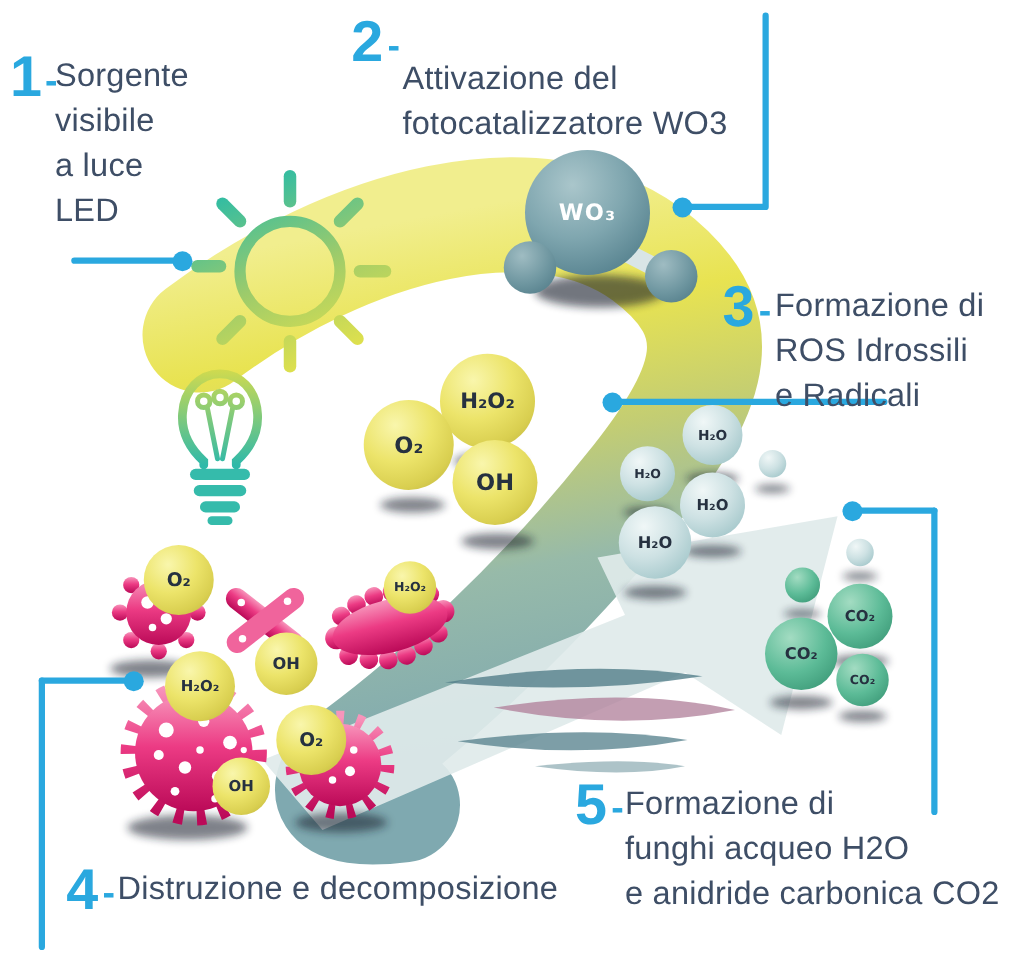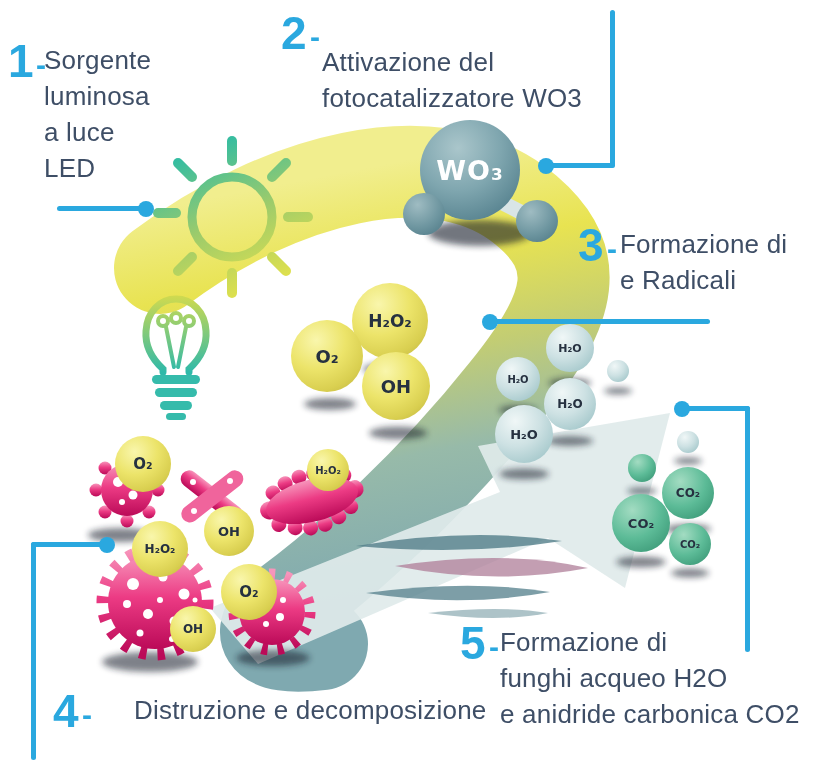--- a/index.html
+++ b/index.html
@@ -202,21 +202,21 @@
       <circle cx="272" cy="612" r="33" fill="url(#gradPink)"></circle>
       <g fill="#fff">
         <circle cx="261" cy="603" r="4.5"></circle>
           <circle cx="280" cy="617" r="4"></circle>
         <circle cx="266" cy="624" r="3"></circle>
           <circle cx="283" cy="600" r="3"></circle>
       </g>
     </g>
   </svg>
 
-  <div class="sphere wo3" style="left:420px;top:120px;width:100px;height:100px;font-size:27px;">WO₃</div>
+  <div class="sphere wo3" style="left:420px;top:120px;width:100px;height:100px;font-size:18px;">WO₃</div>
   <div class="sphere wo3small" style="left:403px;top:193px;width:42px;height:42px;"></div>
   <div class="sphere wo3small" style="left:516px;top:200px;width:42px;height:42px;"></div>
 
   <div class="sphere yellow" style="left:352px;top:283px;width:76px;height:76px;font-size:17px;">H₂O₂</div>
   <div class="sphere yellow" style="left:291px;top:320px;width:72px;height:72px;font-size:18px;">O₂</div>
   <div class="sphere yellow" style="left:362px;top:352px;width:68px;height:68px;font-size:18px;">OH</div>
   <div class="sphere yellow" style="left:115px;top:436px;width:56px;height:56px;font-size:15px;">O₂</div>
   <div class="sphere yellow" style="left:307px;top:449px;width:42px;height:42px;font-size:10px;">H₂O₂</div>
   <div class="sphere yellow" style="left:204px;top:506px;width:50px;height:50px;font-size:13px;">OH</div>
   <div class="sphere yellow" style="left:132px;top:521px;width:56px;height:56px;font-size:12px;">H₂O₂</div>
@@ -250,42 +250,43 @@
   <div class="cdot" style="left:99px;top:537px;"></div>
 
   <div class="cline" style="left:682px;top:406px;width:68px;height:5px;"></div>
   <div class="cline" style="left:745px;top:406px;width:5px;height:246px;"></div>
   <div class="cdot" style="left:674px;top:401px;"></div>
 
   <div class="step-num" style="left:8px;top:38px;">1</div>
   <div class="step-dash" style="left:36px;top:50px;">-</div>
   <div class="step-text" style="left:44px;top:42px;">
     <div>Sorgente</div>
-    <div>luminosa</div>
+    <div>visibile</div>
     <div>a luce</div>
     <div>LED</div>
   </div>
 
   <div class="step-num" style="left:281px;top:10px;">2</div>
   <div class="step-dash" style="left:310px;top:22px;">-</div>
   <div class="step-text" style="left:322px;top:20px;margin-top:24px;">
     <div>Attivazione del</div>
     <div>fotocatalizzatore WO3</div>
   </div>
 
   <div class="step-num" style="left:578px;top:222px;">3</div>
   <div class="step-dash" style="left:607px;top:234px;">-</div>
   <div class="step-text" style="left:620px;top:226px;">
     <div>Formazione di</div>
+    <div>ROS Idrossili</div>
     <div>e Radicali</div>
   </div>
 
   <div class="step-num" style="left:53px;top:688px;">4</div>
   <div class="step-dash" style="left:82px;top:700px;">-</div>
-  <div class="step-text" style="left:94px;top:692px;margin-left:40px;">
+  <div class="step-text" style="left:94px;top:692px;">
     <div>Distruzione e decomposizione</div>
   </div>
 
   <div class="step-num" style="left:460px;top:620px;">5</div>
   <div class="step-dash" style="left:489px;top:632px;">-</div>
   <div class="step-text" style="left:500px;top:624px;">
     <div>Formazione di</div>
     <div>funghi acqueo H2O</div>
     <div>e anidride carbonica CO2</div>
   </div>

